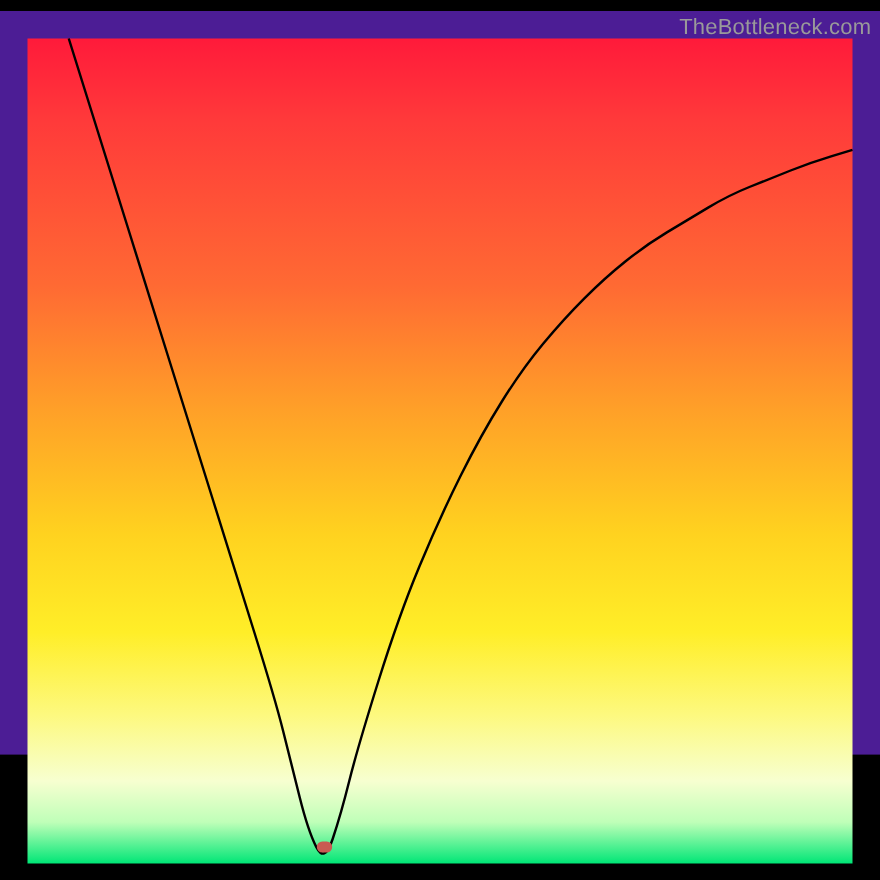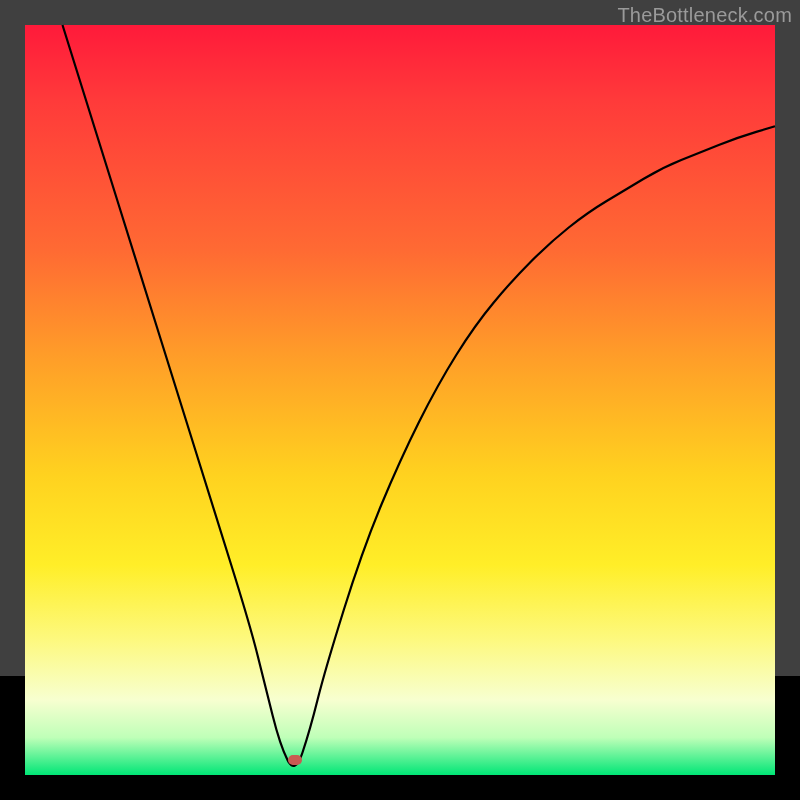--- a/index.html
+++ b/index.html
@@ -7,24 +7,24 @@
     padding: 0;
     width: 800px;
     height: 800px;
     background: #000;
     font-family: Arial, Helvetica, sans-serif;
     overflow: hidden;
   }
   .frame {
     position: absolute;
     left: 0;
-    top: 0;
+    top: 10px;
     width: 800px;
     height: 676px;
-    background: #404040;
+    background: #4c1d95;
   }
   .plot {
     position: absolute;
     left: 25px;
     top: 25px;
     width: 750px;
     height: 750px;
     
     background: linear-gradient(
       to bottom,

